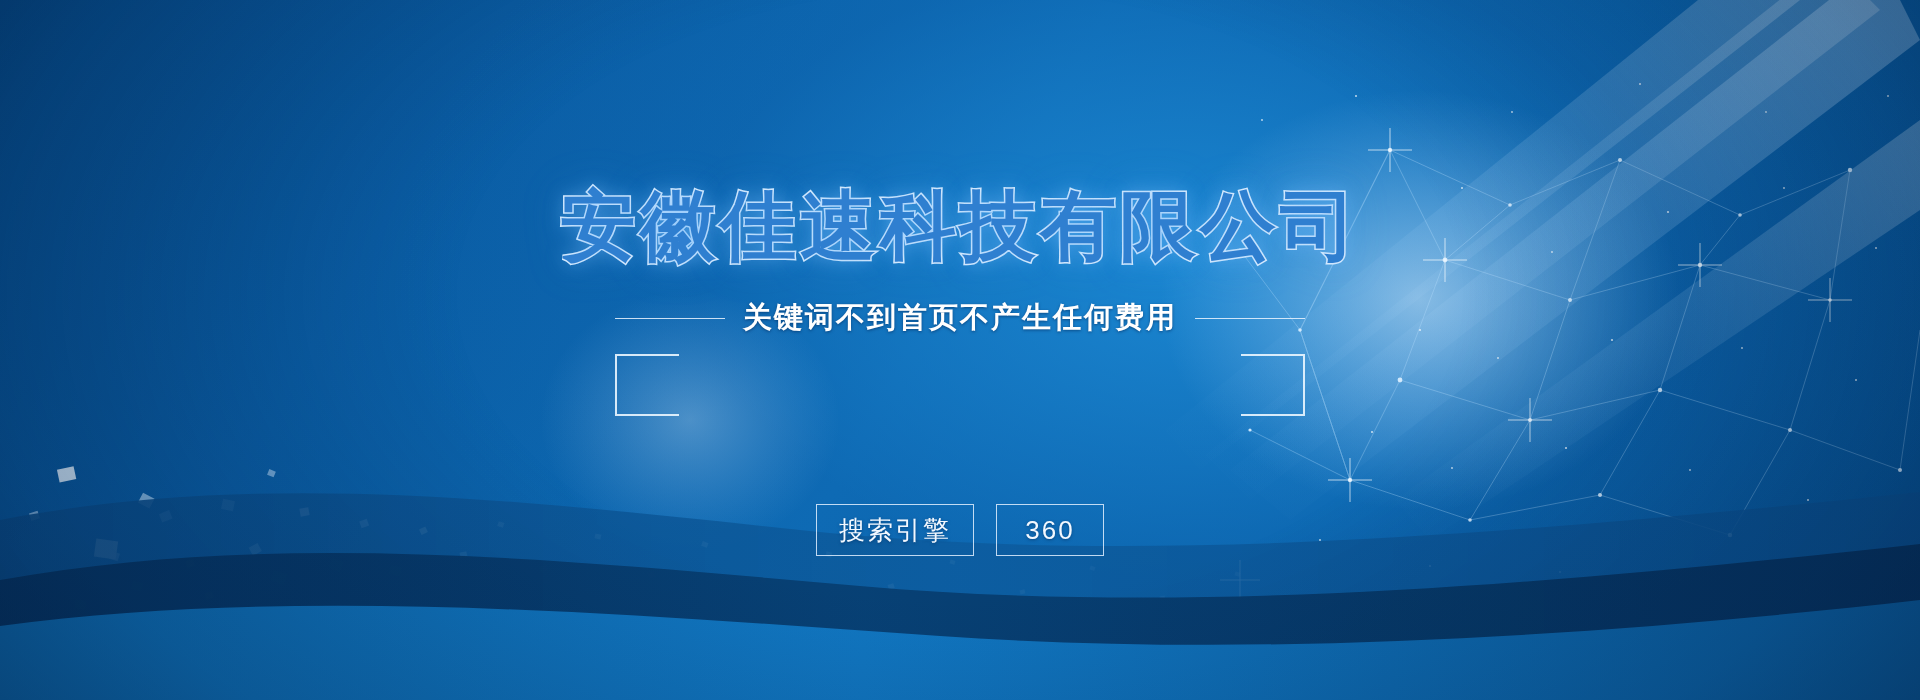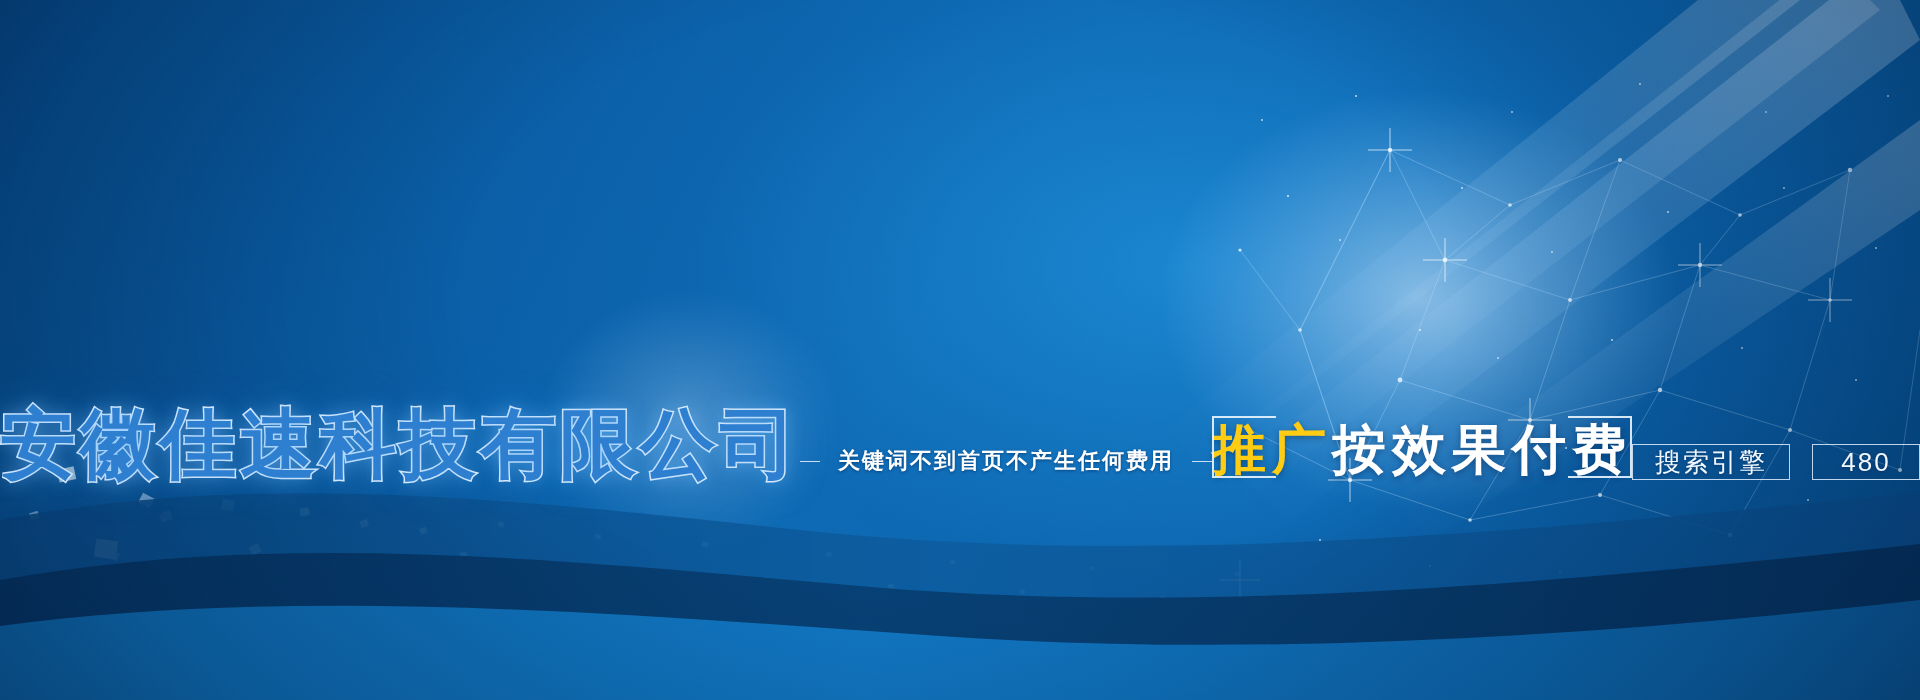--- a/index.html
+++ b/index.html
@@ -34,21 +34,21 @@
 
   
   #particles svg{width:100%;height:100%;display:block;}
 
   
   #content{
     position:absolute;
     left:0; top:0;
     width:1920px; height:700px;
     display:flex;
-    flex-direction:row;
+    flex-direction:column;
     align-items:center;
     justify-content:flex-start;
     padding-top:188px;
   }
 
   
   #title{
     font-size:76px;
     font-weight:bold;
     letter-spacing:4px;
@@ -69,21 +69,21 @@
     gap:18px;
     margin-top:34px;
     width:690px;
   }
   #subtitle-row .rule{
     flex:1 1 auto;
     height:1px;
     background:rgba(235,245,255,0.85);
   }
   #subtitle{
-    font-size:22px;
+    font-size:29px;
     font-weight:bold;
     color:#ffffff;
     letter-spacing:2px;
     white-space:nowrap;
     text-shadow:0 1px 3px rgba(0,40,90,0.6);
   }
 
   
   #slogan-wrap{
     position:relative;
@@ -118,34 +118,35 @@
 
   
   #buttons{
     display:flex;
     align-items:center;
     gap:22px;
     margin-top:36px;
   }
   .engine-btn{
     min-width:108px;
-    height:36px;
+    height:52px;
     padding:0 22px;
     display:flex;
     align-items:center;
     justify-content:center;
     border:1px solid rgba(226,240,255,0.85);
     background:transparent;
     color:#f2f8ff;
     font-size:26px;
     letter-spacing:2px;
     font-family:"Liberation Sans","DejaVu Sans",sans-serif;
     white-space:nowrap;
     cursor:pointer;
     text-shadow:0 1px 3px rgba(0,35,80,0.5);
+    margin-top:42px;
   }
 </style>
 </head>
 <body>
 
 <div id="banner">
 
   <div class="layer" id="rays">
     <svg viewBox="0 0 1920 700" preserveAspectRatio="none" xmlns="http://www.w3.org/2000/svg">
       <defs>
@@ -331,24 +332,21 @@
 
     <div id="subtitle-row">
       <span class="rule"></span>
       <span id="subtitle">关键词不到首页不产生任何费用</span>
       <span class="rule"></span>
     </div>
 
     <div id="slogan-wrap">
       <span class="bracket left"></span>
       <span class="bracket right"></span>
-      <div id="slogan">
-        <span class="gold">推广</span><span class="white">按效果付费</span>
-      </div>
     </div>
 
     <div id="buttons">
       <button class="engine-btn">搜索引擎</button>
-      <button class="engine-btn">480</button>
+      <button class="engine-btn">360</button>
     </div>
 
   </div>
 </div>
 
 </body></html>

